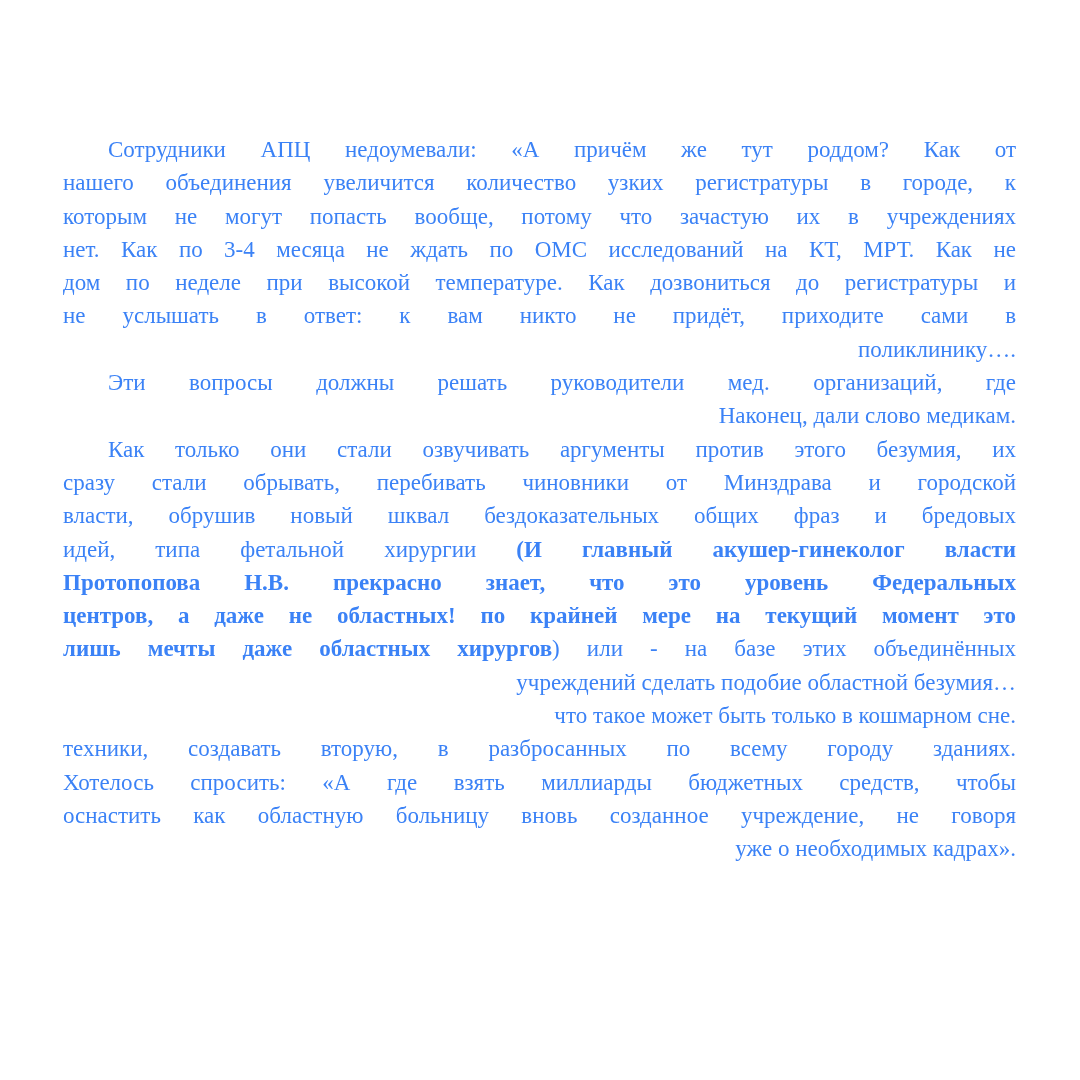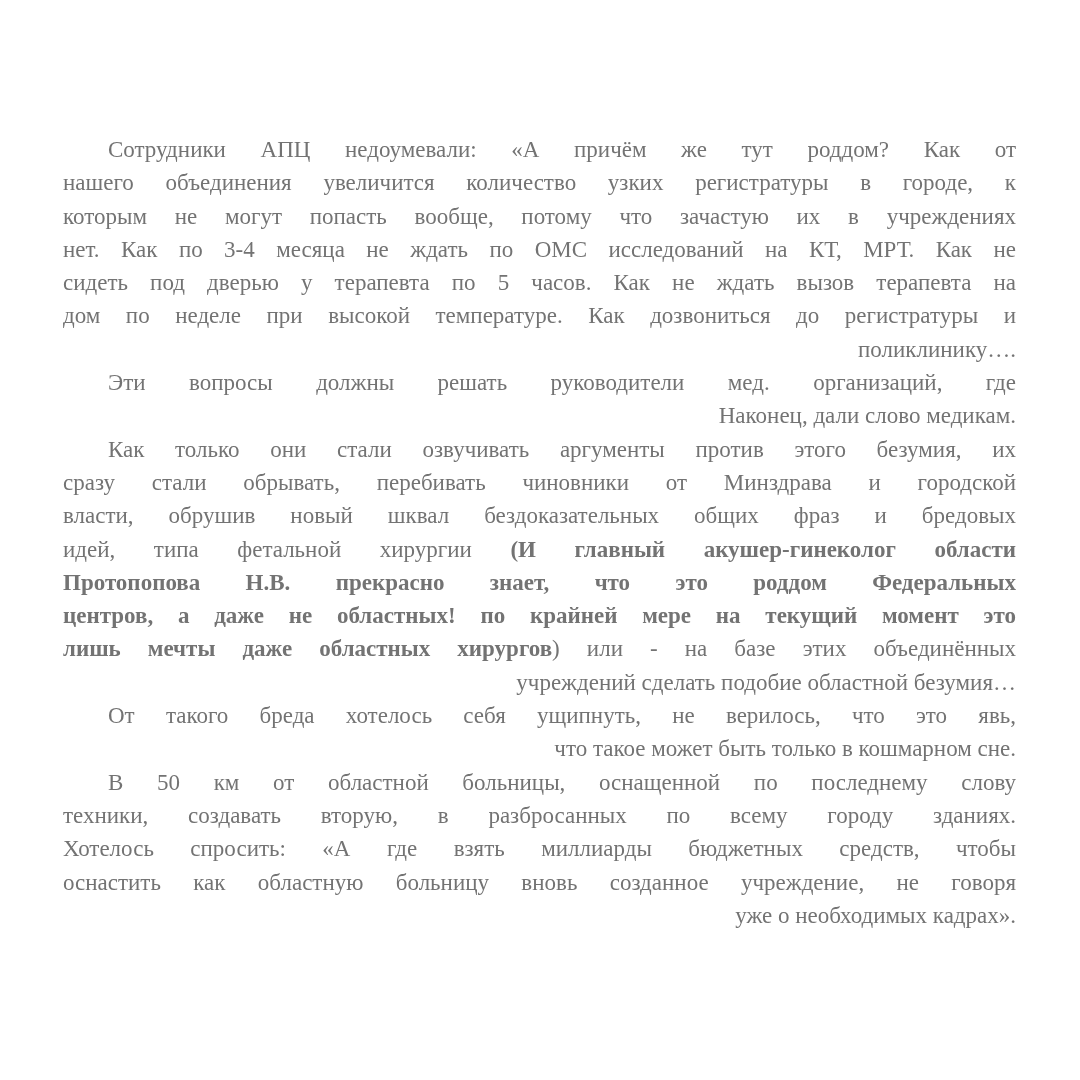--- a/index.html
+++ b/index.html
@@ -21,21 +21,21 @@
     width: 1080px; height: 1080px;
     background: #ffffff;
   }
   .textblock {
     position: absolute;
     left: 63px;
     top: 133px;
     width: 953px;
     font-size: 23px;
     line-height: 33.3px;
-    color: #737373;
+    color: #3b82f6;
   }
   .para {
     margin: 0;
     padding: 0;
   }
   .line {
     white-space: normal;
     text-align: right;
   }
   .line.just {
@@ -52,45 +52,43 @@
 </head>
 <body>
 
 <div class="page">
   <div class="textblock">
       <div class="para">
         <div class="line just indent"><span class="seg">Сотрудники АПЦ недоумевали: «А причём же тут роддом? Как от</span></div>
         <div class="line just"><span class="seg">нашего объединения увеличится количество узких регистратуры в городе, к</span></div>
         <div class="line just"><span class="seg">которым не могут попасть вообще, потому что зачастую их в учреждениях</span></div>
         <div class="line just"><span class="seg">нет. Как по 3-4 месяца не ждать по ОМС исследований на КТ, МРТ. Как не</span></div>
-        <div class="line just"><span class="seg">сидеть под дверью у терапевта по 5 часов. Как не ждать вызов терапевта на</span></div>
         <div class="line just"><span class="seg">дом по неделе при высокой температуре. Как дозвониться до регистратуры и</span></div>
+        <div class="line just"><span class="seg">не услышать в ответ: к вам никто не придёт, приходите сами в</span></div>
         <div class="line"><span class="seg">поликлинику….</span></div>
       </div>
       <div class="para">
         <div class="line just indent"><span class="seg">Эти вопросы должны решать руководители мед. организаций, где</span></div>
       </div>
       <div class="para">
         <div class="line indent"><span class="seg">Наконец, дали слово медикам.</span></div>
       </div>
       <div class="para">
         <div class="line just indent"><span class="seg">Как только они стали озвучивать аргументы против этого безумия, их</span></div>
         <div class="line just"><span class="seg">сразу стали обрывать, перебивать чиновники от Минздрава и городской</span></div>
         <div class="line just"><span class="seg">власти, обрушив новый шквал бездоказательных общих фраз и бредовых</span></div>
-        <div class="line just"><span class="seg">идей, типа фетальной хирургии </span><span class="seg bold">(И главный акушер-гинеколог области</span></div>
-        <div class="line just"><span class="seg bold">Протопопова Н.В. прекрасно знает, что это роддом Федеральных</span></div>
+        <div class="line just"><span class="seg">идей, типа фетальной хирургии </span><span class="seg bold">(И главный акушер-гинеколог власти</span></div>
+        <div class="line just"><span class="seg bold">Протопопова Н.В. прекрасно знает, что это уровень Федеральных</span></div>
         <div class="line just"><span class="seg bold">центров, а даже не областных! по крайней мере на текущий момент это</span></div>
         <div class="line just"><span class="seg bold">лишь мечты даже областных хирургов</span><span class="seg">) или - на базе этих объединённых</span></div>
         <div class="line"><span class="seg">учреждений сделать подобие областной безумия…</span></div>
       </div>
       <div class="para">
-        <div class="line just indent"><span class="seg">От такого бреда хотелось себя ущипнуть, не верилось, что это явь,</span></div>
         <div class="line"><span class="seg">что такое может быть только в кошмарном сне.</span></div>
       </div>
       <div class="para">
-        <div class="line just indent"><span class="seg">В 50 км от областной больницы, оснащенной по последнему слову</span></div>
         <div class="line just"><span class="seg">техники, создавать вторую, в разбросанных по всему городу зданиях.</span></div>
         <div class="line just"><span class="seg">Хотелось спросить: «А где взять миллиарды бюджетных средств, чтобы</span></div>
         <div class="line just"><span class="seg">оснастить как областную больницу вновь созданное учреждение, не говоря</span></div>
         <div class="line"><span class="seg">уже о необходимых кадрах».</span></div>
       </div>
     </div>
 </div>
 
 </body></html>

